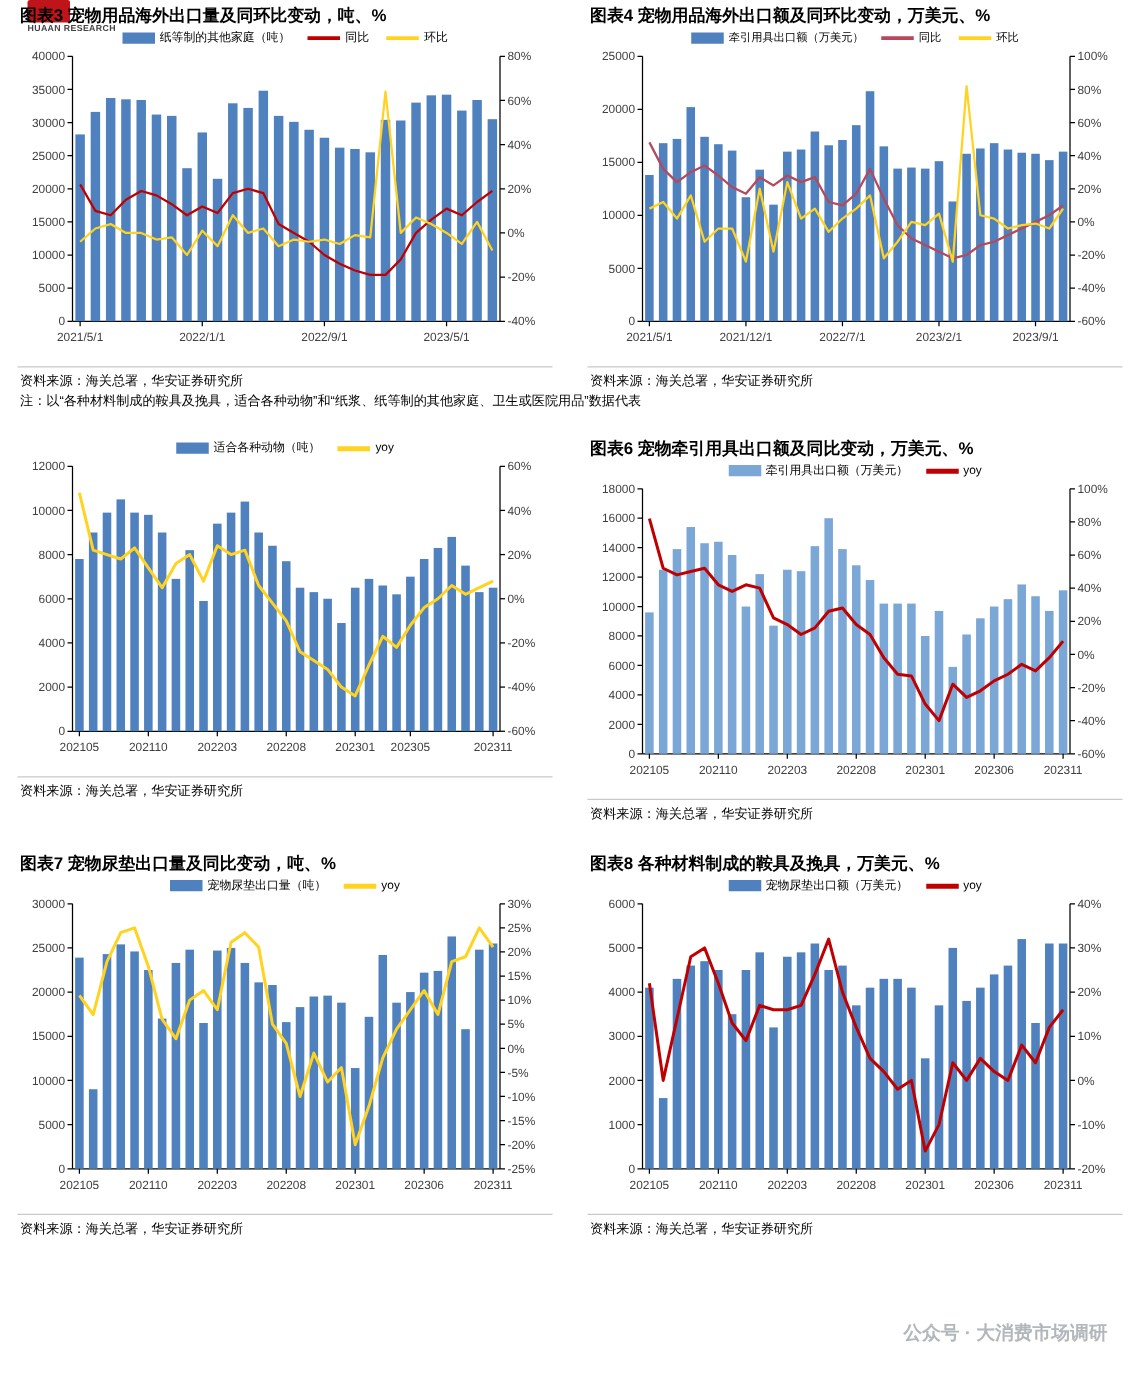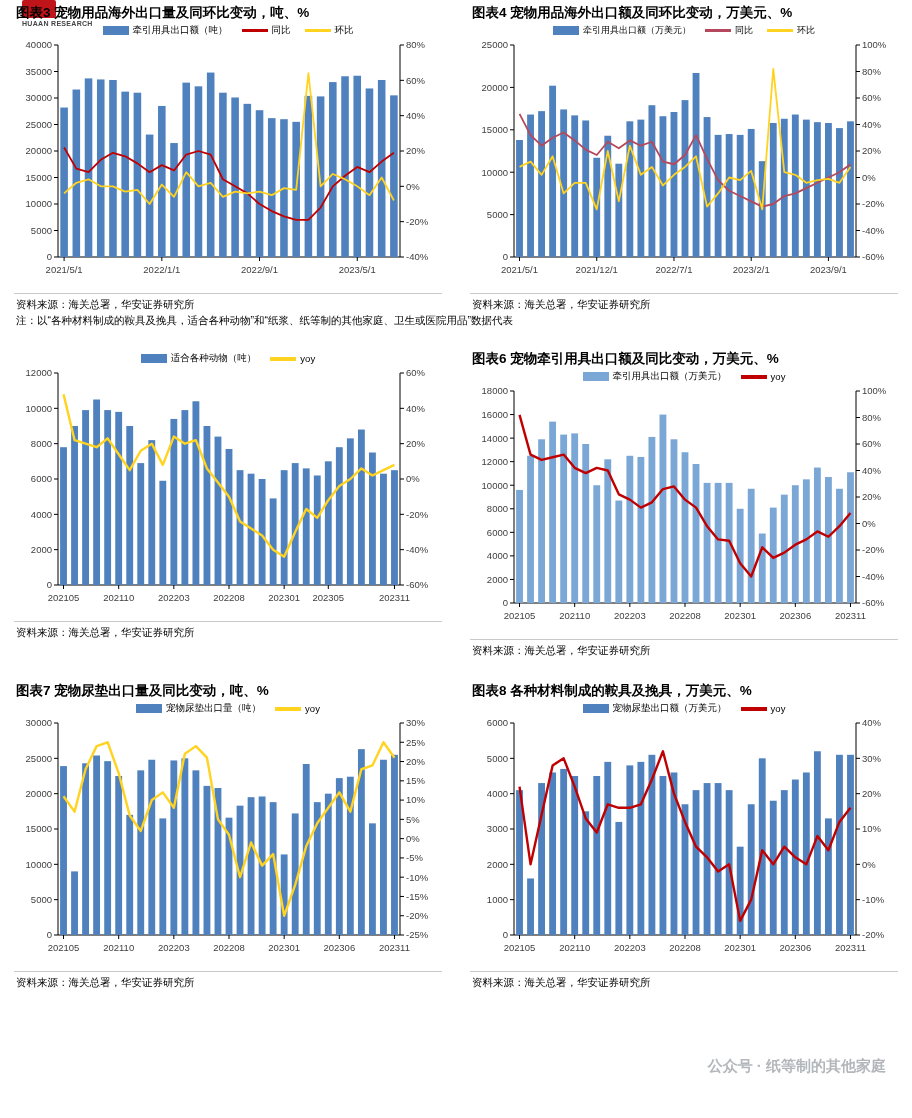--- a/index.html
+++ b/index.html
@@ -37,21 +37,21 @@
   </div>
 
   <div class="grid">
 
     <div class="row" style="margin-top:4px;">
       <div class="cell">
         <div class="title">图表3 宠物用品海外出口量及同环比变动，吨、%</div>
         <div class="legend">
           <span class="lg-item">
               <span class="sw-bar" style="background:#4e81bd"></span>
-              <span>牵引用具出口额（吨）</span>
+              <span>纸等制的其他家庭（吨）</span>
             </span>
           <span class="lg-item">
               <span class="sw-line" style="background:#c00000"></span>
               <span>同比</span>
             </span>
           <span class="lg-item">
               <span class="sw-line" style="background:#ffd320"></span>
               <span>环比</span>
             </span>
         </div>
@@ -642,14 +642,14 @@
               <text x="380.48387096774195" y="236" text-anchor="middle" class="tickfont">202311</text>
             </svg>
           </div>
         <div class="hr"></div>
         <div class="src">资料来源：海关总署，华安证券研究所</div>
       </div>
     </div>
 
   </div>
 
-  <div class="wm">公众号 · 纸等制的其他家庭</div>
+  <div class="wm">公众号 · 大消费市场调研</div>
 </div>
 
 </body></html>

